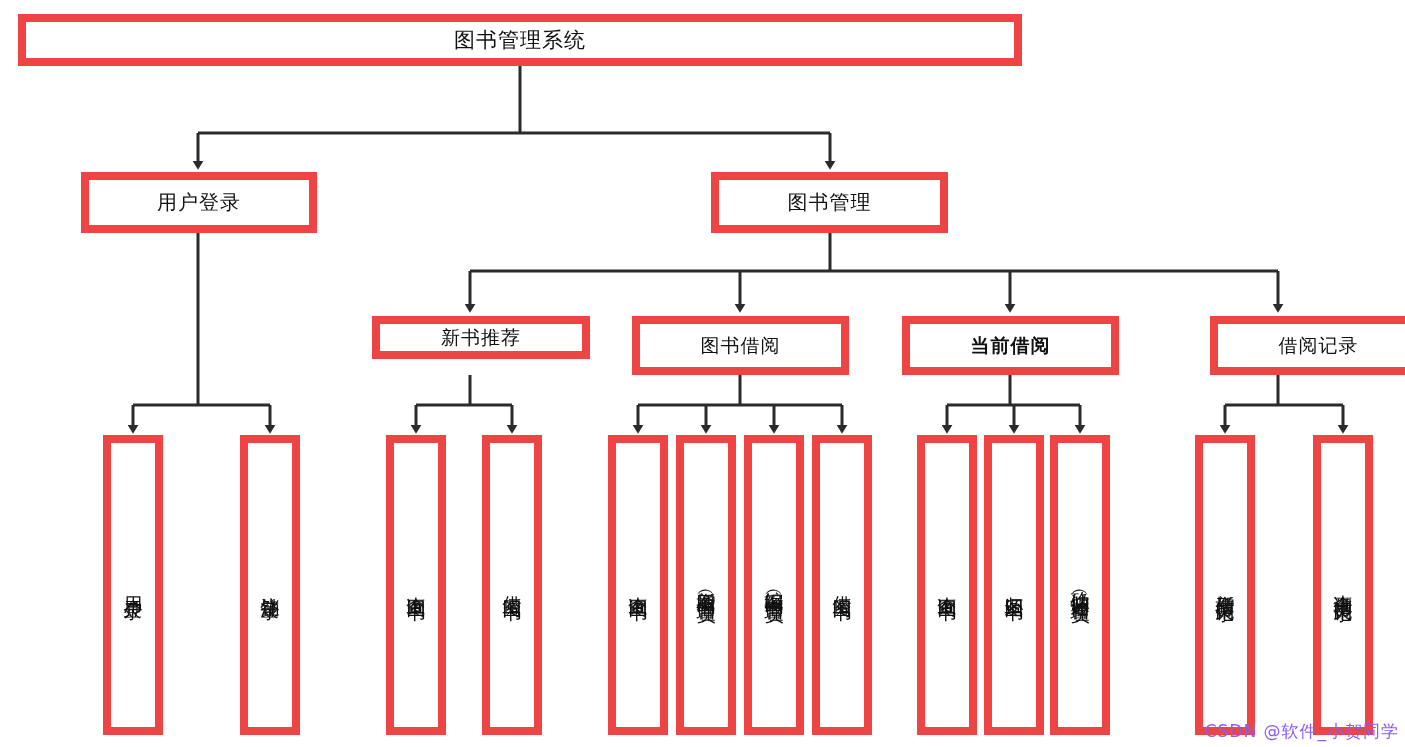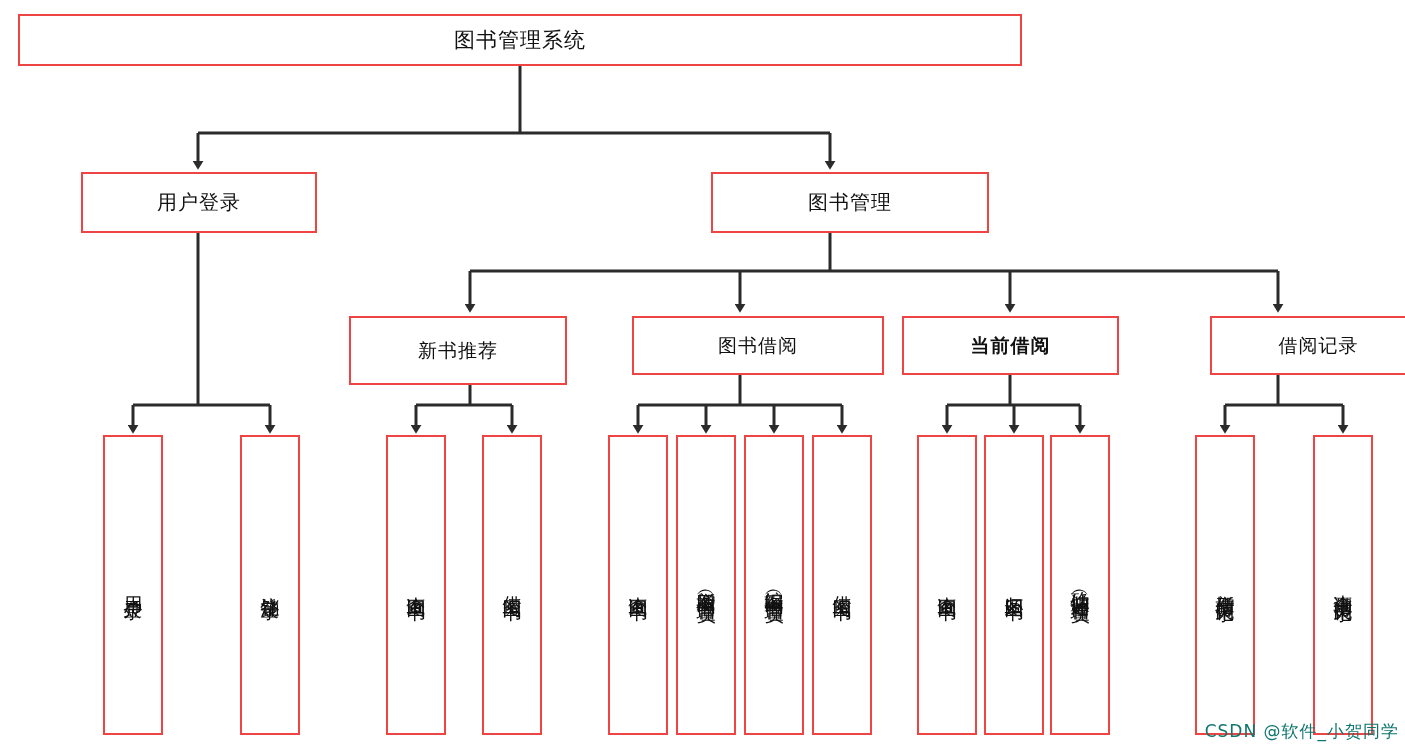--- a/index.html
+++ b/index.html
@@ -23,21 +23,21 @@
     left: 0;
     top: 0;
     width: 1405px;
     height: 747px;
     pointer-events: none;
   }
   .node {
     position: absolute;
     box-sizing: border-box;
     background: #ffffff;
-    border: 2px solid #ef4444;
+    border: 8px solid #ef4444;
     display: flex;
     align-items: center;
     justify-content: center;
     color: #111111;
   }
   .node.root {
     font-size: 21px;
   }
   .node.lvl2 {
     font-size: 20px;
@@ -60,21 +60,21 @@
   }
   .htext {
     white-space: nowrap;
     letter-spacing: 1px;
   }
   .watermark {
     position: absolute;
     right: 6px;
     bottom: 4px;
     font-size: 17px;
-    color: #0f766e;
+    color: #8b5cf6;
     letter-spacing: 1px;
     white-space: nowrap;
   }
 </style>
 </head>
 <body>
 
 <div id="canvas">
 
   <svg class="wires" viewBox="0 0 1405 747">
@@ -127,28 +127,28 @@
     </g>
   </svg>
 
   <div class="node root" style="left:18px; top:14px; width:1004px; height:52px;">
     <span class="htext">图书管理系统</span>
   </div>
 
   <div class="node lvl2" style="left:81px; top:172px; width:236px; height:61px;">
     <span class="htext">用户登录</span>
   </div>
-  <div class="node lvl2" style="left:711px; top:172px; width:278px; height:61px;">
+  <div class="node lvl2" style="left:711px; top:172px; width:237px; height:61px;">
     <span class="htext">图书管理</span>
   </div>
 
-  <div class="node lvl3" style="left:349px; top:316px; width:218px; height:69px;">
+  <div class="node lvl3" style="left:372px; top:316px; width:218px; height:43px;">
     <span class="htext">新书推荐</span>
   </div>
-  <div class="node lvl3" style="left:632px; top:316px; width:252px; height:59px;">
+  <div class="node lvl3" style="left:632px; top:316px; width:217px; height:59px;">
     <span class="htext">图书借阅</span>
   </div>
   <div class="node lvl3" style="left:902px; top:316px; width:217px; height:59px;font-weight:bold;">
     <span class="htext">当前借阅</span>
   </div>
   <div class="node lvl3" style="left:1170px; top:316px; width:217px; height:59px;margin-left:40px;">
     <span class="htext">借阅记录</span>
   </div>
 
   <div class="node leaf" style="left:103px; top:435px; width:60px; height:300px;">

